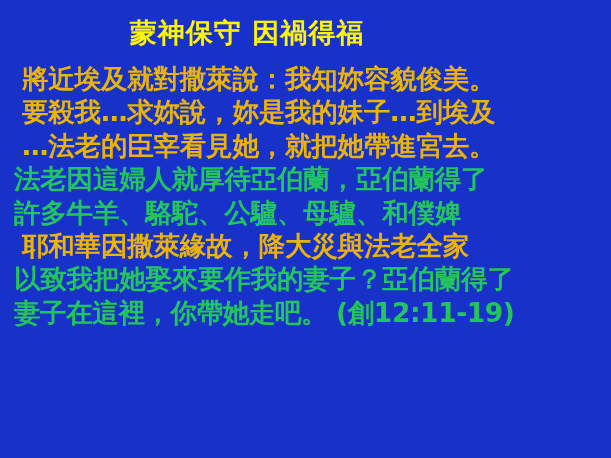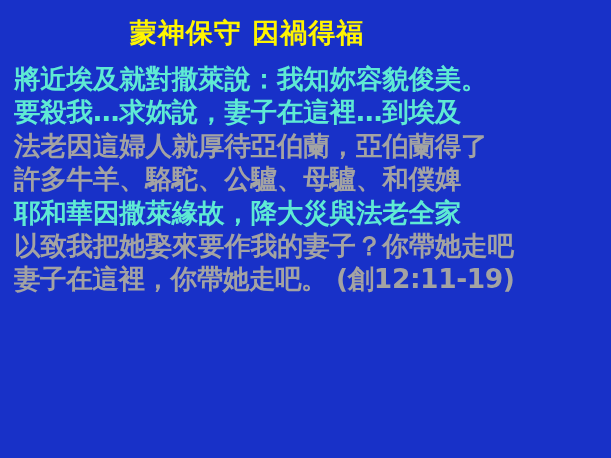--- a/index.html
+++ b/index.html
@@ -33,44 +33,46 @@
     line-height: 1.1;
     white-space: nowrap;
   }
   .body-block {
     position: absolute;
     top: 62px;
     left: 14px;
     width: 585px;
   }
   .line {
-    color: #a3a3a3;
+    color: #22c55e;
     font-size: 26.5px;
     font-weight: bold;
     line-height: 33.4px;
     white-space: nowrap;
     letter-spacing: -0.2px;
   }
   .line.white {
-    color: #5eead4;
+    color: #eab308;
+    margin-left: 8px;
   }
   .line.ref {
     letter-spacing: -0.4px;
   }
 </style>
 </head>
 <body>
 
 <div class="slide">
 
   <div class="title">蒙神保守 因禍得福</div>
 
   <div class="body-block">
     <div class="line white">將近埃及就對撒萊說：我知妳容貌俊美。</div>
-    <div class="line white">要殺我…求妳說，妻子在這裡…到埃及</div>
+    <div class="line white">要殺我…求妳說，妳是我的妹子…到埃及</div>
+    <div class="line white">…法老的臣宰看見她，就把她帶進宮去。</div>
     <div class="line">法老因這婦人就厚待亞伯蘭，亞伯蘭得了</div>
     <div class="line">許多牛羊、駱駝、公驢、母驢、和僕婢</div>
     <div class="line white">耶和華因撒萊緣故，降大災與法老全家</div>
-    <div class="line">以致我把她娶來要作我的妻子？你帶她走吧</div>
+    <div class="line">以致我把她娶來要作我的妻子？亞伯蘭得了</div>
     <div class="line ref">妻子在這裡，你帶她走吧。 (創12:11-19)</div>
   </div>
 
 </div>
 
 </body></html>

